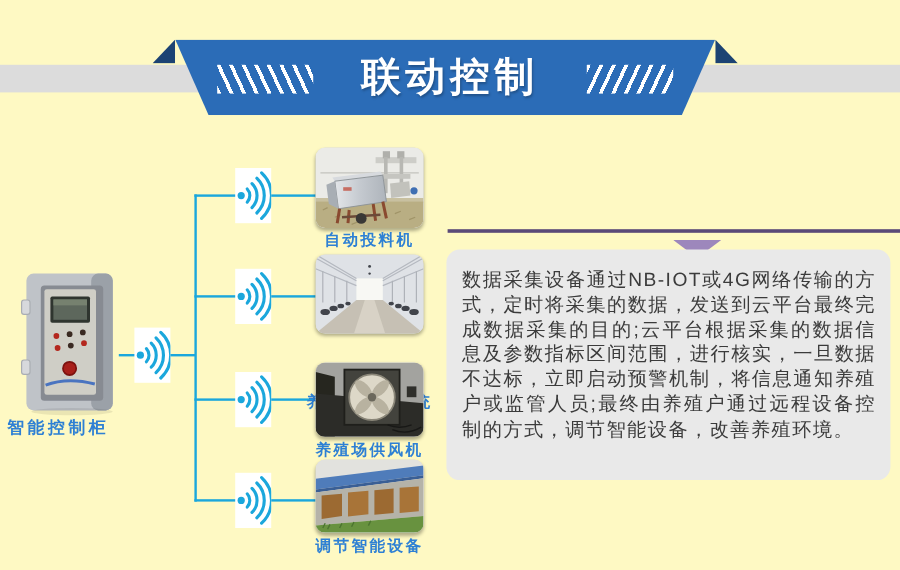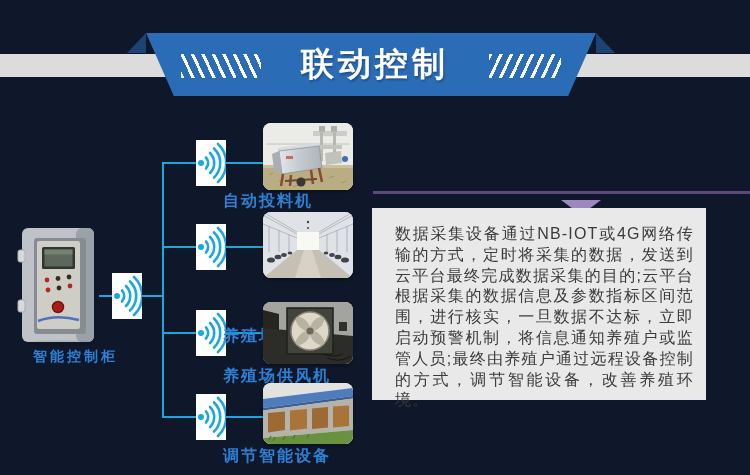--- a/index.html
+++ b/index.html
@@ -1,17 +1,17 @@
 <!DOCTYPE html>
 <html><head>
 <meta charset="utf-8">
 <style>
   html,body{margin:0;padding:0;background:#ffffff;}
   .stage{
-    position:relative;width:750px;height:475px;background:#0f172a;overflow:hidden;
+    position:relative;width:750px;height:475px;background:#fef9c3;overflow:hidden;
     font-family:"Liberation Sans",sans-serif;
   }
   
   .gray-band{position:absolute;left:0;top:54px;width:750px;height:23px;background:#dcdcdc;}
   .banner{
     position:absolute;left:127px;top:33px;width:488px;height:63px;background:#2b6cb7;
     clip-path:polygon(3.9% 0,96.1% 0,90.4% 100%,9.6% 100%);
     display:flex;align-items:center;justify-content:center;gap:40px;
   }
   .fold{position:absolute;width:19px;height:20px;top:33px;background:#1c4373;}
@@ -20,43 +20,43 @@
   .banner-title{
     color:#ffffff;font-size:33px;font-weight:700;letter-spacing:4px;
     text-shadow:1px 2px 2px rgba(0,0,0,0.25);white-space:nowrap;
   }
   .hatch{height:24px;margin-top:2px;}
   .hatch-left{width:80px;background:repeating-linear-gradient(65deg,#ffffff 0 3px,transparent 3px 9.5px);}
   .hatch-right{width:72px;background:repeating-linear-gradient(115deg,#ffffff 0 3px,transparent 3px 9.5px);}
   
   .cabinet-img{position:absolute;left:14px;top:222px;width:95px;height:125px;}
   .cabinet-label{
-    position:absolute;left:6px;top:348px;width:112px;text-align:right;
+    position:absolute;left:6px;top:348px;width:112px;text-align:left;
     color:#2e80d4;font-weight:700;font-size:14px;letter-spacing:3px;white-space:nowrap;
   }
   
   .line{position:absolute;background:#1ba7dc;}
   .signal{position:absolute;width:30px;height:46px;background:#ffffff;display:flex;align-items:center;justify-content:center;}
   .signal svg{width:30px;height:46px;}
   
   .card-img{
     position:absolute;left:263px;width:90px;border-radius:8px;overflow:hidden;
     box-shadow:0 2px 3px rgba(0,0,0,0.3);background:#dddddd;
   }
   .card-img svg{display:block;width:100%;height:100%;}
   .card-label{
-    position:absolute;left:223px;width:170px;
-    color:#2e80d4;font-weight:700;font-size:16px;letter-spacing:2px;white-space:nowrap;
+    position:absolute;left:223px;width:170px;text-align:center;
+    color:#2e80d4;font-weight:700;font-size:13px;letter-spacing:2px;white-space:nowrap;
   }
   
   .divider-line{position:absolute;left:373px;top:191px;width:377px;height:3px;background:#5a4a78;}
   .down-arrow{position:absolute;left:561px;top:200px;width:40px;height:15px;background:#9d87bc;
     clip-path:polygon(0 0,100% 0,50% 100%);}
-  .info-box{position:absolute;left:372px;top:208px;width:334px;height:192px;background:#e9e9e9;box-sizing:border-box;
-    padding:16px 12px 0 23px;}
+  .info-box{position:absolute;left:372px;top:208px;width:370px;height:192px;background:#e9e9e9;box-sizing:border-box;
+    padding:16px 12px 0 13px;border-radius:11px;}
   .info-text{
     margin:0;color:#3b3b3b;font-size:16px;line-height:20.8px;letter-spacing:1.2px;
     text-align:justify;
   }
 </style>
 </head>
 <body>
 
 <div class="stage">
 

